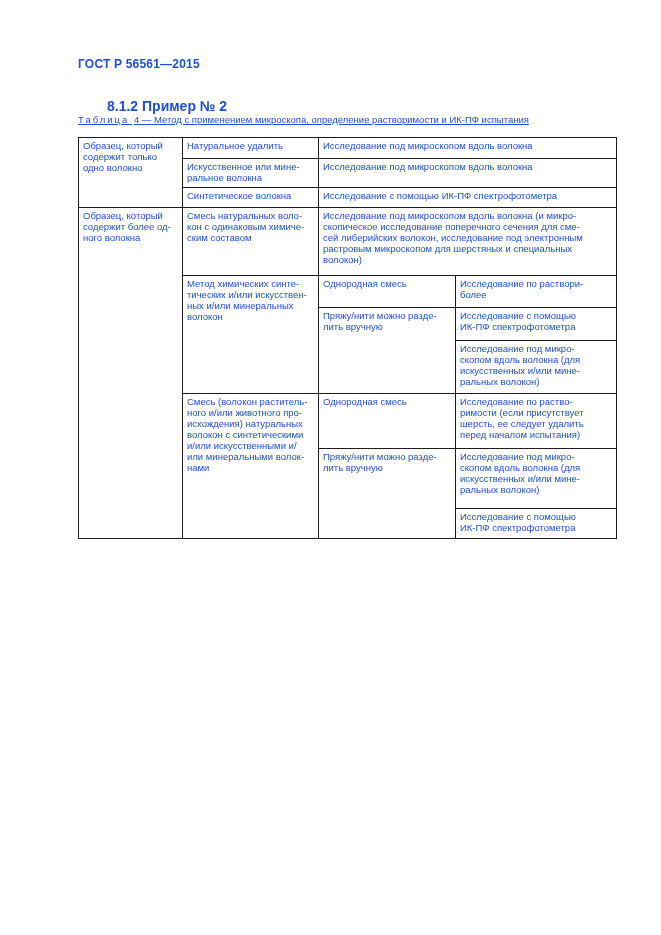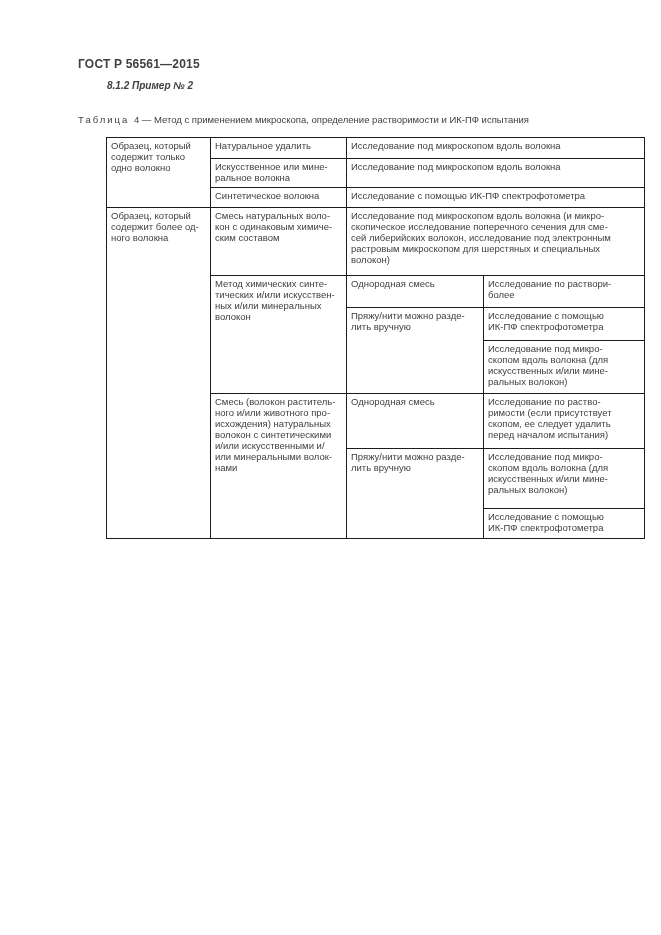--- a/index.html
+++ b/index.html
@@ -2,58 +2,57 @@
 <html><head>
 <meta charset="utf-8">
 <style>
   html, body { margin: 0; padding: 0; background: #ffffff; }
   .page {
     position: relative;
     width: 661px;
     height: 745px;
     background: #ffffff;
     font-family: "Liberation Sans", sans-serif;
-    color: #404040;
+    color: #1d4ed8;
   }
   .std-header {
     position: absolute;
     left: 78px;
     top: 57px;
     font-size: 12px;
     font-weight: bold;
     letter-spacing: 0.2px;
   }
   .section-heading {
     position: absolute;
     left: 107px;
-    top: 80px;
-    font-size: 10px;
+    top: 98px;
+    font-size: 14px;
     font-weight: bold;
-    font-style: italic;
   }
   .caption {
     position: absolute;
     left: 78px;
     top: 114px;
     width: 538px;
     font-size: 9.5px;
     white-space: nowrap;
+    text-decoration: underline;
   }
   .caption-label { letter-spacing: 2px; }
   .caption-number { margin-left: 2px; }
   table.fiber-table {
     position: absolute;
     left: 78px;
     top: 137px;
     width: 538px;
     border-collapse: collapse;
     table-layout: fixed;
     font-size: 9.5px;
     line-height: 11px;
-    margin-left: 28px;
   }
   table.fiber-table td {
     border: 1px solid #1c1c1c;
     vertical-align: top;
     padding: 2px 3px 2px 4px;
     white-space: pre-line;
     overflow: hidden;
   }
   col.c1 { width: 104px; }
   col.c2 { width: 136px; }
@@ -154,21 +153,21 @@
         <td rowspan="3">Смесь (волокон раститель-
 ного и/или животного про-
 исхождения) натуральных
 волокон с синтетическими
 и/или искусственными и/
 или минеральными волок-
 нами</td>
         <td>Однородная смесь</td>
         <td>Исследование по раство-
 римости (если присутствует
-скопом, ее следует удалить
+шерсть, ее следует удалить
 перед началом испытания)</td>
       </tr>
       <tr class="r9">
         <td rowspan="2">Пряжу/нити можно разде-
 лить вручную</td>
         <td>Исследование под микро-
 скопом вдоль волокна (для
 искусственных и/или мине-
 ральных волокон)</td>
       </tr>

